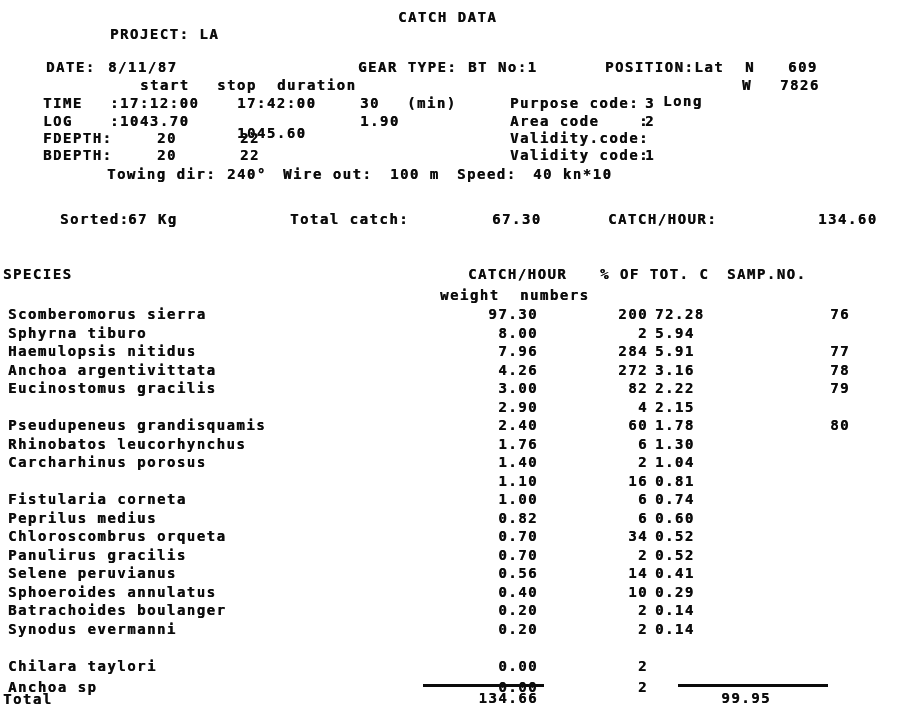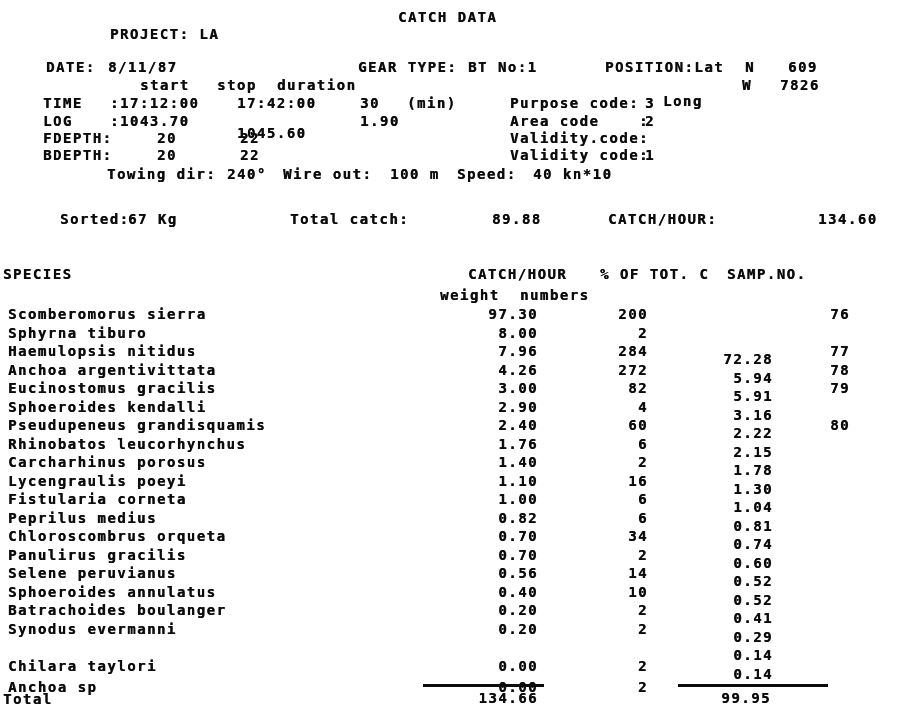--- a/index.html
+++ b/index.html
@@ -13,21 +13,21 @@
     position:absolute;white-space:pre;letter-spacing:1.5px;
     text-shadow:0.4px 0.3px 0 rgba(0,0,0,0.85);
   }
   .num{text-align:right;}
   .trow span{position:absolute;white-space:pre;letter-spacing:1.5px;
     text-shadow:0.4px 0.3px 0 rgba(0,0,0,0.85);}
   .trow{position:absolute;left:0;top:0;width:900px;height:16px;}
   .c-species{left:8px;}
   .c-weight{left:420px;width:118px;text-align:right;}
   .c-numbers{left:540px;width:108px;text-align:right;}
-  .c-pct{left:655px;width:118px;text-align:right;margin-top:45px;}
+  .c-pct{left:655px;width:118px;}
   .c-samp{left:792px;width:58px;text-align:right;}
   .rule{position:absolute;height:3px;background:#0b0b0b;}
 </style>
 </head>
 <body>
 
 <div class="page">
 
   <span class="t" style="left:398px;top:10px">CATCH DATA</span>
   <span class="t" style="left:110px;top:27px">PROJECT: LA</span>
@@ -77,21 +77,21 @@
   <span class="t" style="left:107px;top:167px">Towing dir:</span>
   <span class="t" style="left:227px;top:167px">240°</span>
   <span class="t" style="left:283px;top:167px">Wire out:</span>
   <span class="t" style="left:390px;top:167px">100 m</span>
   <span class="t" style="left:457px;top:167px">Speed:</span>
   <span class="t" style="left:533px;top:167px">40 kn*10</span>
 
   <span class="t" style="left:60px;top:212px">Sorted:</span>
   <span class="t" style="left:128px;top:212px">67 Kg</span>
   <span class="t" style="left:290px;top:212px">Total catch:</span>
-  <span class="t" style="left:492px;top:212px">89.88</span>
+  <span class="t" style="left:492px;top:212px">67.30</span>
   <span class="t" style="left:608px;top:212px">CATCH/HOUR:</span>
   <span class="t" style="left:818px;top:212px">134.60</span>
 
   <span class="t" style="left:3px;top:267px">SPECIES</span>
   <span class="t" style="left:468px;top:267px">CATCH/HOUR</span>
   <span class="t" style="left:600px;top:267px">% OF TOT. C</span>
   <span class="t" style="left:727px;top:267px">SAMP.NO.</span>
   <span class="t" style="left:440px;top:288px">weight</span>
   <span class="t" style="left:520px;top:288px">numbers</span>
 
@@ -125,21 +125,20 @@
         <span class="c-samp">78</span>
       </div>
       <div class="trow" style="top: 381px;">
         <span class="c-species">Eucinostomus gracilis</span>
         <span class="c-weight">3.00</span>
         <span class="c-numbers">82</span>
         <span class="c-pct">2.22</span>
         <span class="c-samp">79</span>
       </div>
       <div class="trow" style="top: 399.5px;">
-        <span class="c-species">Sphoeroides kendalli</span>
         <span class="c-weight">2.90</span>
         <span class="c-numbers">4</span>
         <span class="c-pct">2.15</span>
         <span class="c-samp"></span>
       </div>
       <div class="trow" style="top: 418px;">
         <span class="c-species">Pseudupeneus grandisquamis</span>
         <span class="c-weight">2.40</span>
         <span class="c-numbers">60</span>
         <span class="c-pct">1.78</span>
@@ -153,21 +152,20 @@
         <span class="c-samp"></span>
       </div>
       <div class="trow" style="top: 455px;">
         <span class="c-species">Carcharhinus porosus</span>
         <span class="c-weight">1.40</span>
         <span class="c-numbers">2</span>
         <span class="c-pct">1.04</span>
         <span class="c-samp"></span>
       </div>
       <div class="trow" style="top: 473.5px;">
-        <span class="c-species">Lycengraulis poeyi</span>
         <span class="c-weight">1.10</span>
         <span class="c-numbers">16</span>
         <span class="c-pct">0.81</span>
         <span class="c-samp"></span>
       </div>
       <div class="trow" style="top: 492px;">
         <span class="c-species">Fistularia corneta</span>
         <span class="c-weight">1.00</span>
         <span class="c-numbers">6</span>
         <span class="c-pct">0.74</span>

